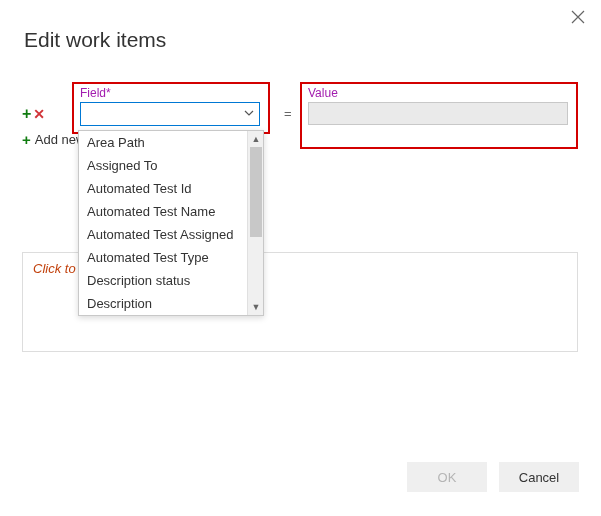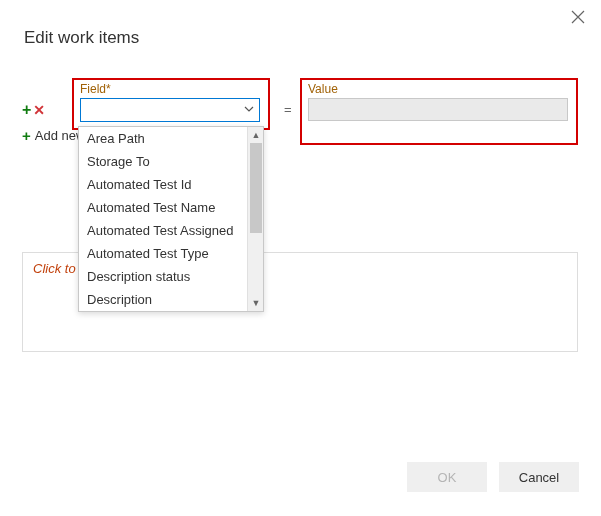--- a/index.html
+++ b/index.html
@@ -18,21 +18,21 @@
     position: absolute;
     top: 10px;
     right: 14px;
     width: 16px;
     height: 16px;
     cursor: pointer;
     color: #666;
   }
   .close-btn svg { display: block; }
   .title {
-    font-size: 17px;
+    font-size: 21px;
     font-weight: 300;
     color: #333;
     margin: 28px 0 0 24px;
   }
   .row-area {
     position: relative;
     margin-top: 30px;
   }
   .add-remove {
     position: absolute;
@@ -58,21 +58,21 @@
   .field-group {
     position: absolute;
     left: 72px;
     top: 0;
     width: 198px;
     border: 2.5px solid #d30000;
     padding: 2px 6px 6px 6px;
   }
   .label {
     font-size: 12px;
-    color: #a16207;
+    color: #a21caf;
     margin-bottom: 2px;
   }
   .combo {
     position: relative;
     width: 180px;
     height: 24px;
     border: 1px solid #0078d4;
     background: #fff;
     display: flex;
     align-items: center;
@@ -238,21 +238,21 @@
   <div class="equals">=</div>
 
   <div class="value-group">
     <div class="label">Value</div>
     <input class="value-input" type="text" readonly="" value="" style="">
   </div>
 
   <div class="dropdown">
     <div class="dropdown-inner">
       <div class="dd-item">Area Path</div>
-      <div class="dd-item">Storage To</div>
+      <div class="dd-item">Assigned To</div>
       <div class="dd-item">Automated Test Id</div>
       <div class="dd-item">Automated Test Name</div>
       <div class="dd-item">Automated Test Assigned</div>
       <div class="dd-item">Automated Test Type</div>
       <div class="dd-item">Description status</div>
       <div class="dd-item">Description</div>
       <div class="scrollbar">
         <div class="sb-btn">▲</div>
         <div class="sb-thumb"></div>
         <div class="sb-btn bottom">▼</div>

